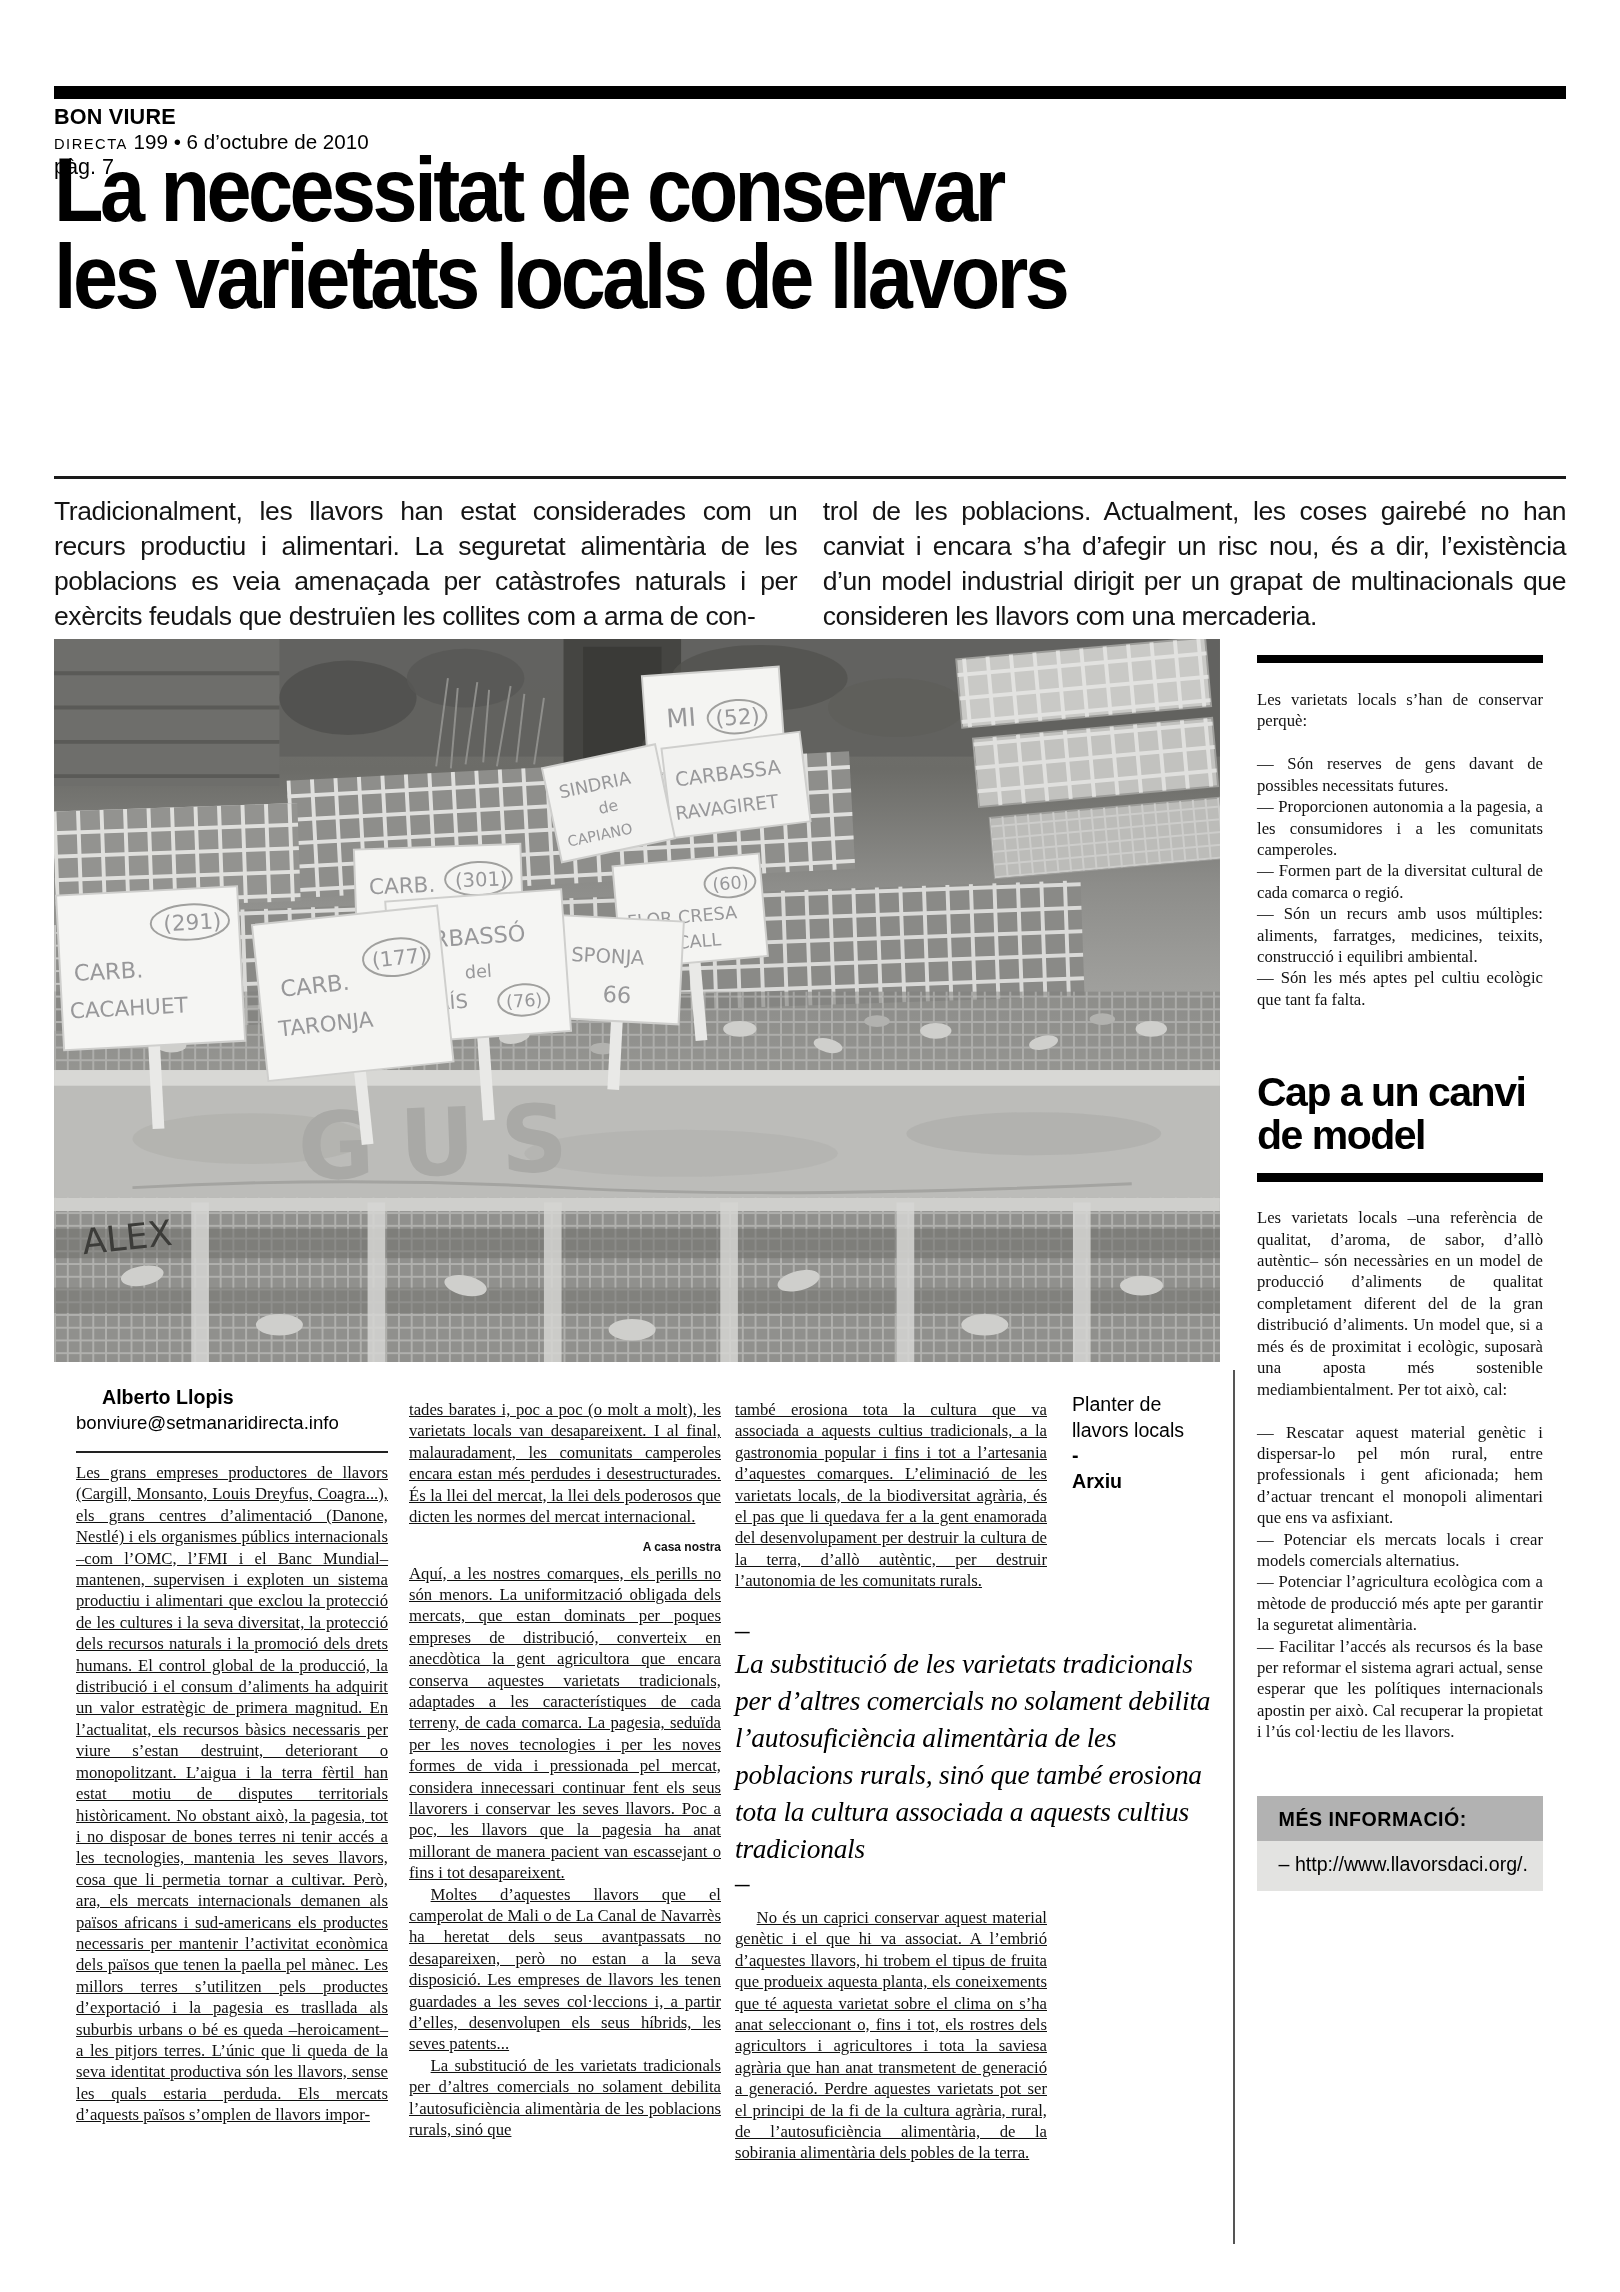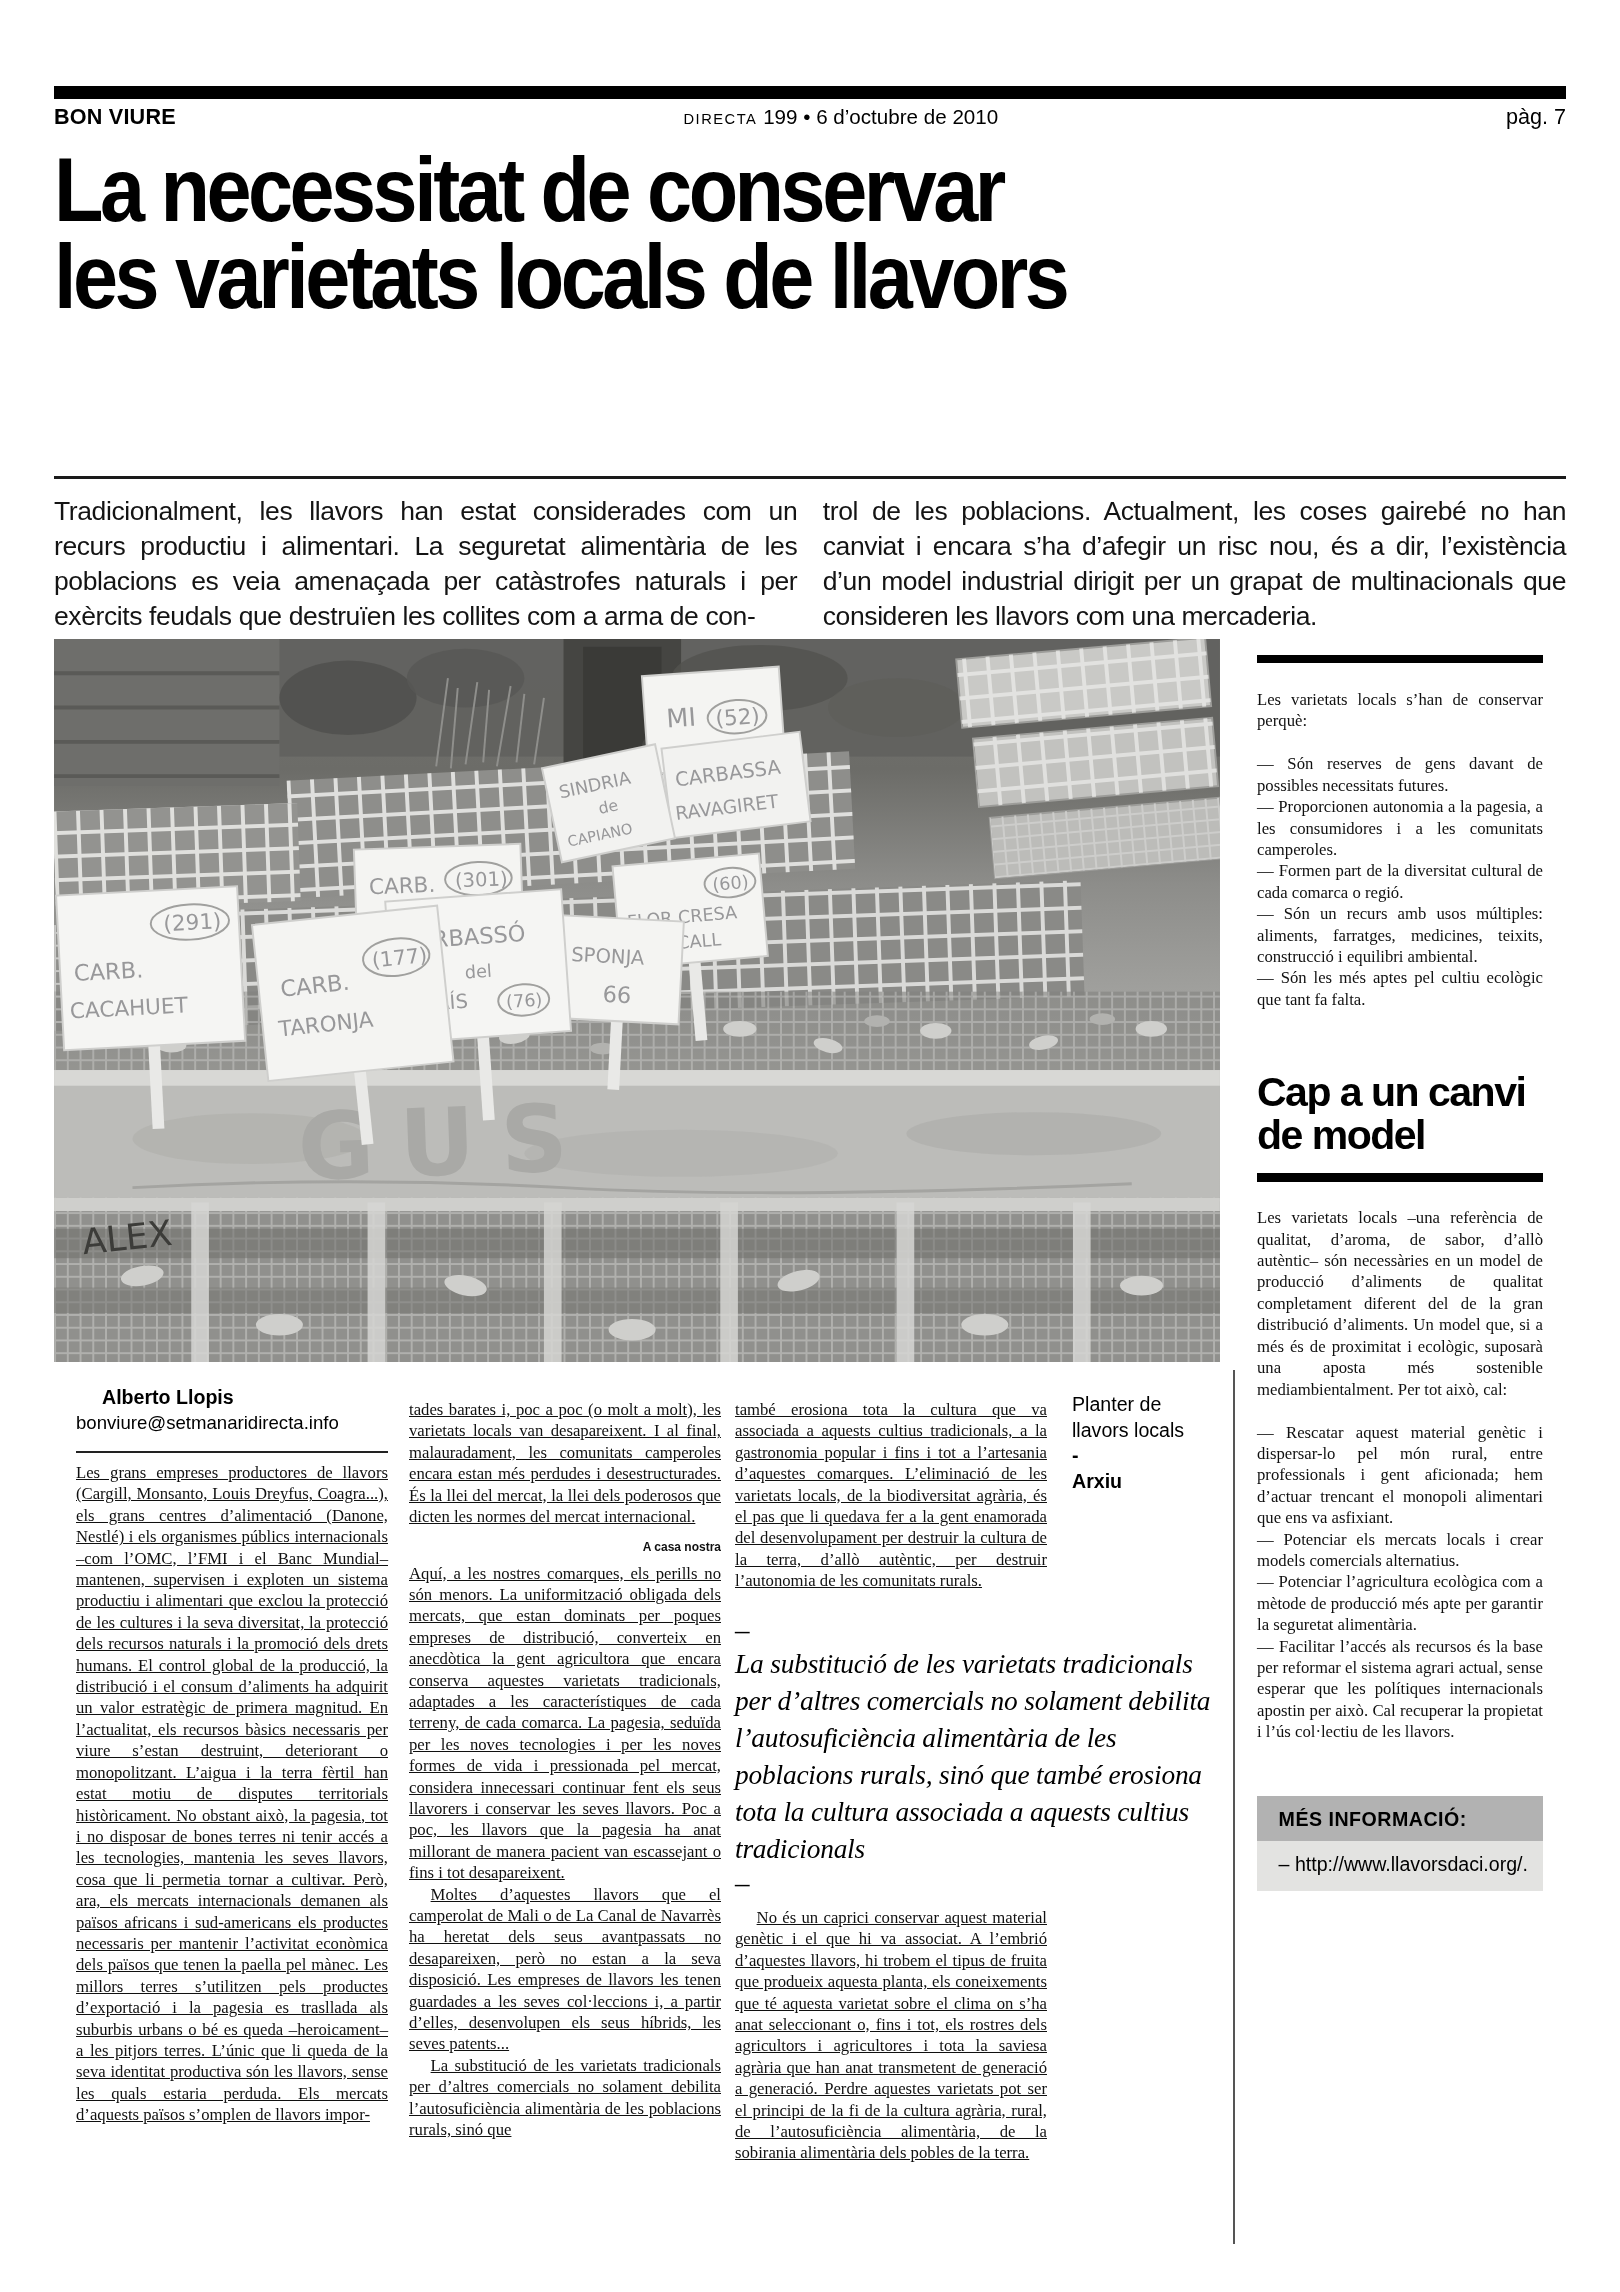--- a/index.html
+++ b/index.html
@@ -1,21 +1,21 @@
 <!DOCTYPE html>
 <html lang="ca"><head>
 <meta charset="utf-8">
 <style>
   html,body { margin:0; padding:0; background:#ffffff; }
   body { width:1620px; height:2293px; position:relative; font-family:"Liberation Sans",sans-serif; color:#000; overflow:hidden; }
   .abs { position:absolute; }
 
   
   #topbar { left:54px; top:86px; width:1512px; height:12.7px; background:#000; }
-  #hdr { left:54px; top:104px; width:1512px; display:flex; justify-content:space-between; align-items:baseline; }
+  #hdr { left:54px; top:104px; width:1512px; display:flex; justify-content:space-between; align-items:baseline;flex-direction:column; }
   .hdr-section { font-weight:bold; font-size:21.6px; letter-spacing:0.2px; }
   .hdr-center { font-size:20.6px; color:#000000; }
   .hdr-center .masthead { font-size:14.7px; letter-spacing:1.5px; }
   .hdr-page { font-weight:normal; font-size:21.6px; }
 
   
   #headline { left:54px; top:147px; width:1568px; font-weight:bold; font-size:90px; line-height:87px; letter-spacing:-3.9px; transform:scaleX(.9); transform-origin:left top; white-space:nowrap; }
 
   
   #lede-rule { left:54px; top:476px; width:1512px; height:2.9px; background:#1a1a1a; }

